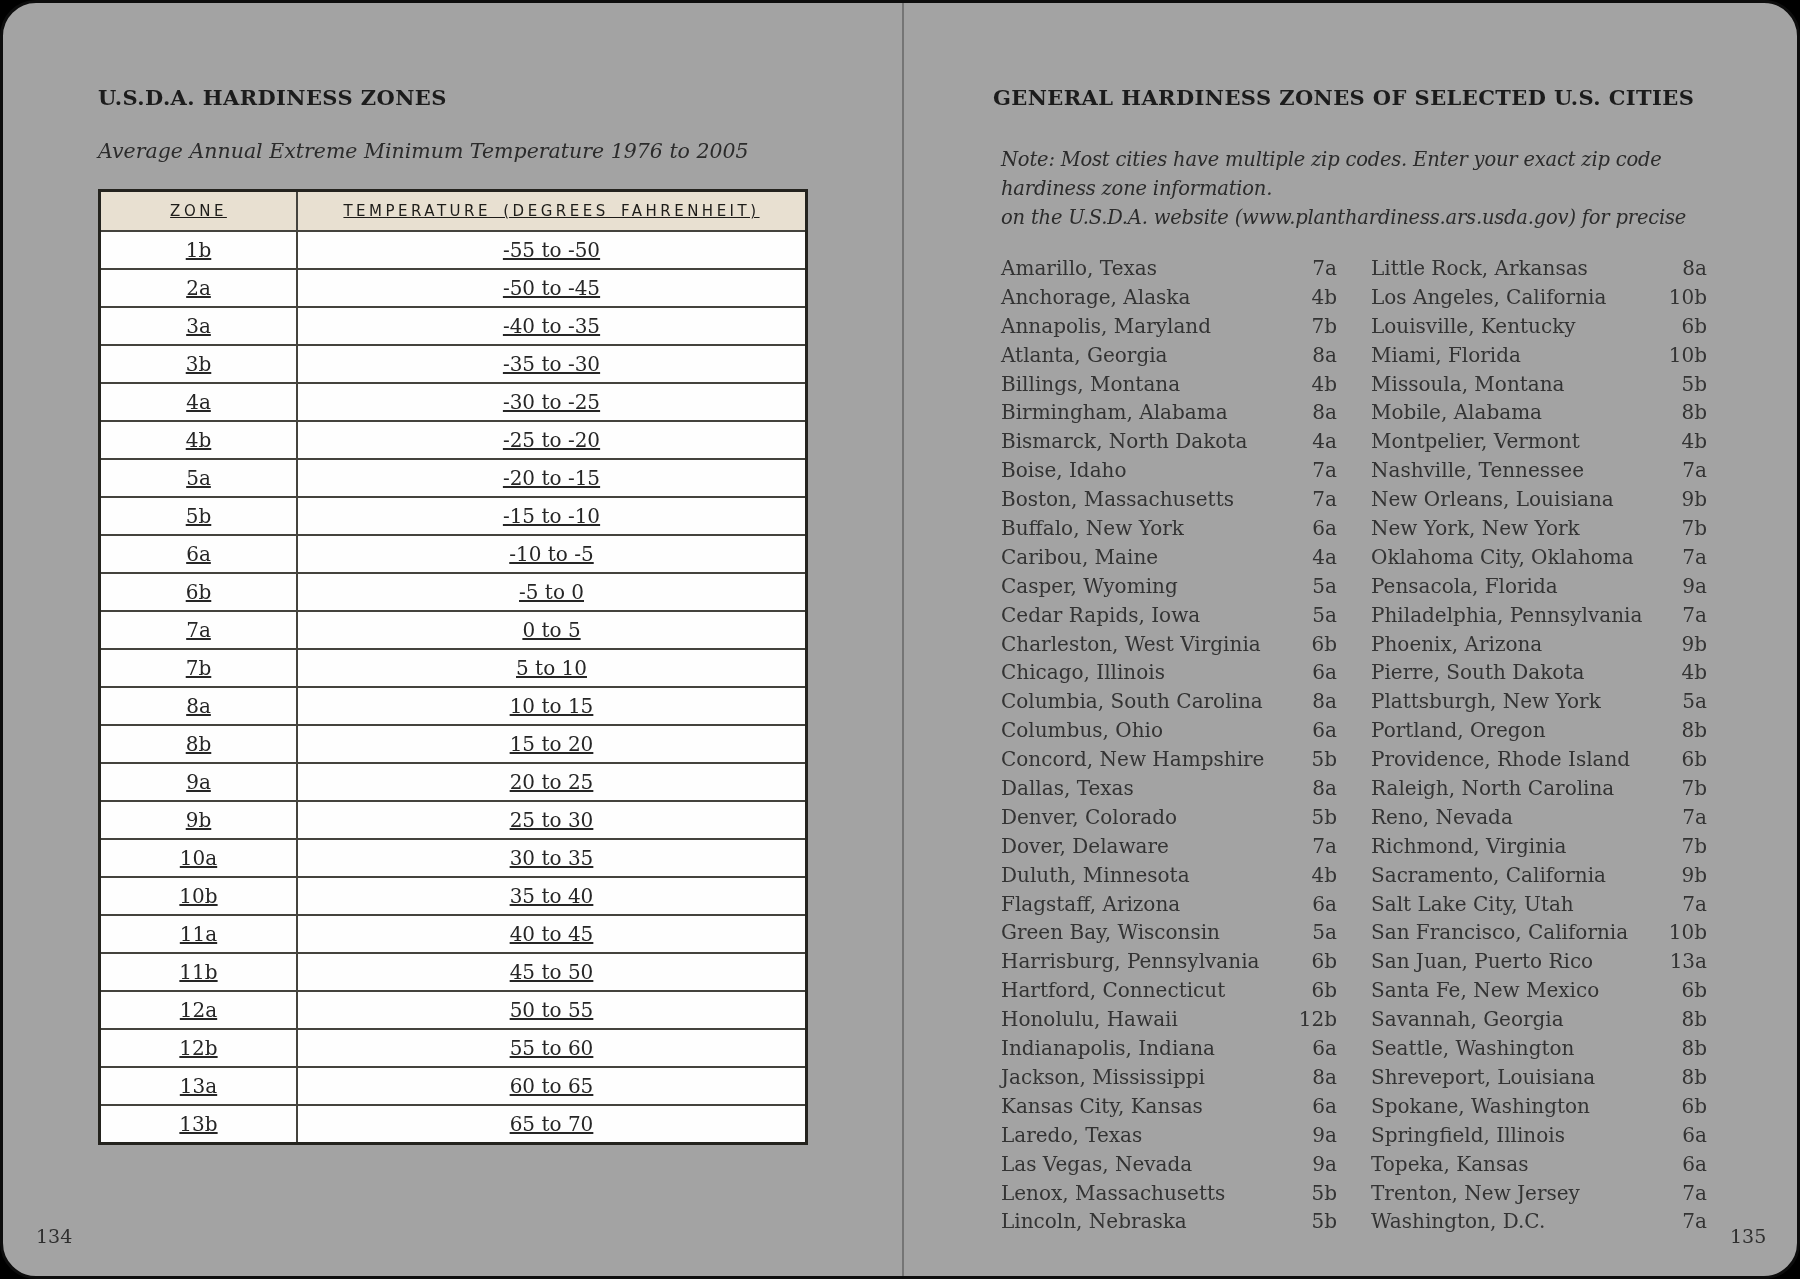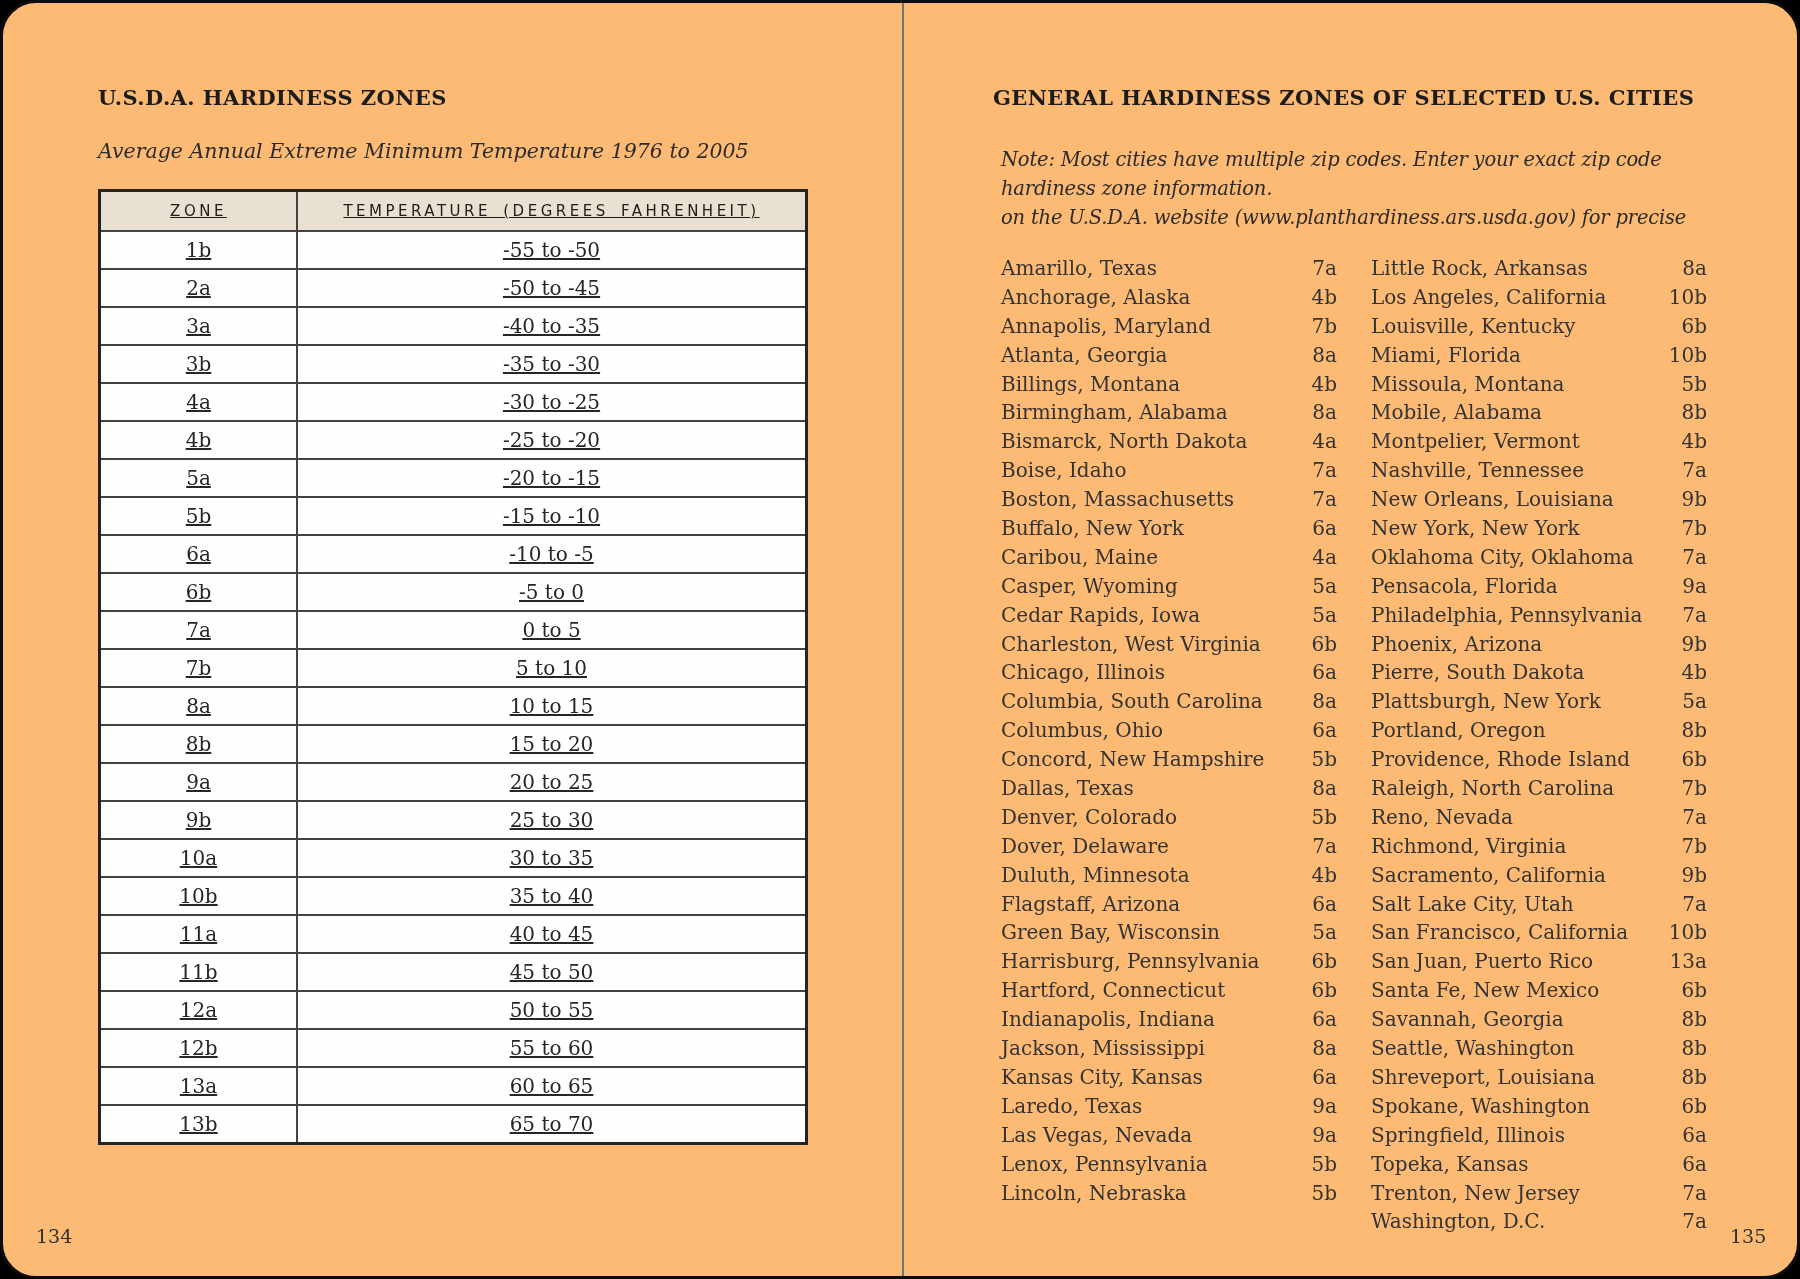--- a/index.html
+++ b/index.html
@@ -8,21 +8,21 @@
     background: #000;
     width: 1800px;
     height: 1279px;
     overflow: hidden;
     font-family: "DejaVu Serif", serif;
   }
   .spread {
     position: absolute;
     inset: 0;
     box-sizing: border-box;
-    background: #fdba74;
+    background: #a3a3a3;
     border: 3px solid #0d0d0d;
     border-radius: 36px;
     overflow: hidden;
   }
   .spine {
     position: absolute;
     left: 899px;
     top: 0;
     bottom: 0;
     width: 2px;
@@ -413,20 +413,24 @@
         <div class="city-row">
           <span class="city-name">Harrisburg, Pennsylvania</span>
           <span class="city-zone">6b</span>
         </div>
 
         <div class="city-row">
           <span class="city-name">Hartford, Connecticut</span>
           <span class="city-zone">6b</span>
         </div>
 
+        <div class="city-row">
+          <span class="city-name">Honolulu, Hawaii</span>
+          <span class="city-zone">12b</span>
+        </div>
 
         <div class="city-row">
           <span class="city-name">Indianapolis, Indiana</span>
           <span class="city-zone">6a</span>
         </div>
 
         <div class="city-row">
           <span class="city-name">Jackson, Mississippi</span>
           <span class="city-zone">8a</span>
         </div>
@@ -440,21 +444,21 @@
           <span class="city-name">Laredo, Texas</span>
           <span class="city-zone">9a</span>
         </div>
 
         <div class="city-row">
           <span class="city-name">Las Vegas, Nevada</span>
           <span class="city-zone">9a</span>
         </div>
 
         <div class="city-row">
-          <span class="city-name">Lenox, Pennsylvania</span>
+          <span class="city-name">Lenox, Massachusetts</span>
           <span class="city-zone">5b</span>
         </div>
 
         <div class="city-row">
           <span class="city-name">Lincoln, Nebraska</span>
           <span class="city-zone">5b</span>
         </div>
       </div>
 
     <div class="city-col city-col-b">

